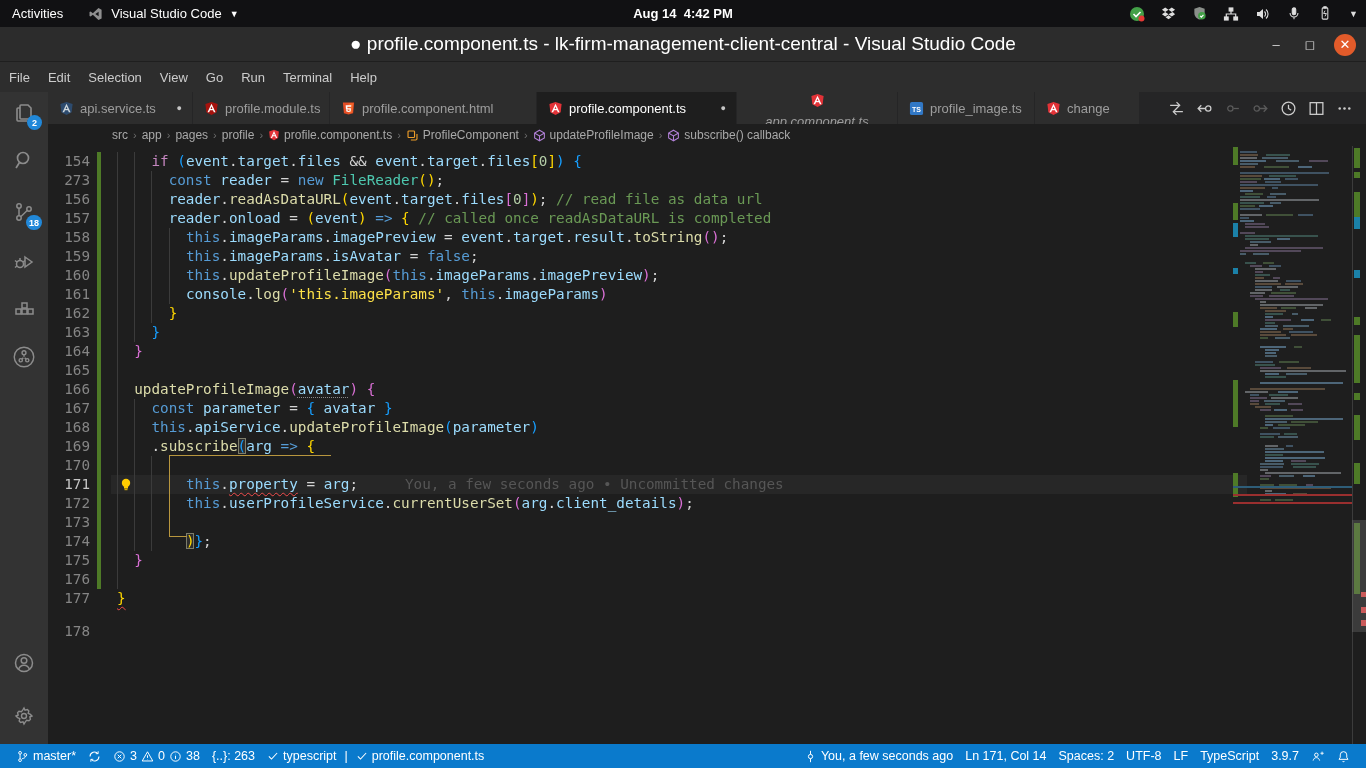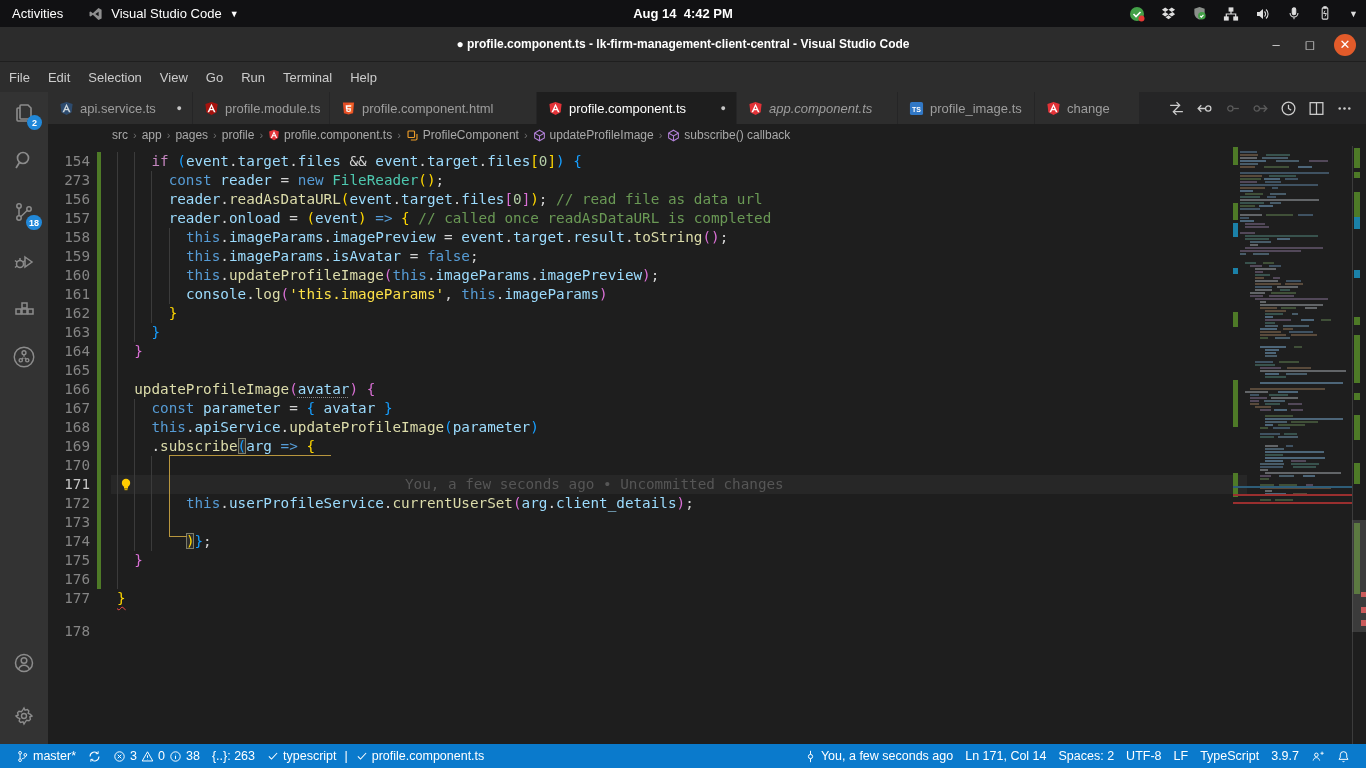--- a/index.html
+++ b/index.html
@@ -7,21 +7,21 @@
   .screen { position:relative; width:1366px; height:768px; }
   
   .gnome-bar { position:absolute; top:0; left:0; width:1366px; height:27px; background:#111113; color:#fff; display:flex; align-items:center; font-size:13px; }
   .gb-left { display:flex; align-items:center; gap:26px; padding-left:12px; }
   .gb-app { display:flex; align-items:center; gap:8px; }
   .gb-clock { position:absolute; left:0; right:0; text-align:center; font-weight:bold; font-size:13px; white-space:pre; }
   .gb-right { position:absolute; right:8px; top:0; height:27px; display:flex; align-items:center; gap:16px; }
   .gb-right svg { display:block; }
   
   .titlebar { position:absolute; top:27px; left:0; width:1366px; height:35px; background:#2c2c2c; border-bottom:1px solid #1f1f1f; display:flex; align-items:center; justify-content:center; }
-  .tb-title { color:#ffffff; font-size:12px; font-weight:bold; }
+  .tb-title { color:#ffffff; font-size:19px; font-weight:normal; }
   .tb-buttons { position:absolute; right:10px; top:0; height:35px; display:flex; align-items:center; gap:14px; }
   .tb-min, .tb-max { color:#d6d6d6; width:20px; height:20px; display:flex; align-items:center; justify-content:center; font-size:13px; }
   .tb-close { width:22px; height:22px; border-radius:50%; background:#e25b2a; color:#fff; display:flex; align-items:center; justify-content:center; font-size:13px; }
   
   .menubar { position:absolute; top:62px; left:0; width:1366px; height:30px; background:#2d2d2d; display:flex; align-items:center; padding-left:0; }
   .menu-item { color:#cccccc; font-size:13px; padding:4px 9px; }
   
   .activitybar { position:absolute; top:92px; left:0; width:48px; height:652px; background:#333333; }
   .ab-icon { position:absolute; left:0; width:48px; height:40px; display:flex; align-items:center; justify-content:center; color:#8c8c8c; }
   .ab-badge { position:absolute; right:6px; bottom:2px; background:#2188d9; color:#fff; border-radius:9px; font-size:9px; min-width:15px; height:15px; display:flex; align-items:center; justify-content:center; padding:0 3px; font-weight:bold; }
@@ -254,21 +254,21 @@
       <div class="tab active" style="width: 200px;">
         <span class="tab-icon">
           <svg width="15" height="15" viewBox="0 0 16 16">
             <path d="M8 1 1.5 3.3l1 8.6L8 15l5.5-3.1 1-8.6L8 1z" fill="#e23237"></path>
             <path d="M8 2.8 3.7 12h1.8l.9-2.2h3.2l.9 2.2h1.8L8 2.8zm1 5.6H7L8 5.9l1 2.5z" fill="#fff"></path>
           </svg>
         </span>
         <span class="tab-label">profile.component.ts</span>
         <span class="dirty">●</span>
       </div>
-      <div class="tab italic" style="width: 161px;">
+      <div class="tab italic" style="width: 161px; flex-direction: column;">
         <span class="tab-icon">
           <svg width="15" height="15" viewBox="0 0 16 16">
             <path d="M8 1 1.5 3.3l1 8.6L8 15l5.5-3.1 1-8.6L8 1z" fill="#e23237"></path>
             <path d="M8 2.8 3.7 12h1.8l.9-2.2h3.2l.9 2.2h1.8L8 2.8zm1 5.6H7L8 5.9l1 2.5z" fill="#fff"></path>
           </svg>
         </span>
         <span class="tab-label">app.component.ts</span>
       </div>
       <div class="tab" style="width: 137px;">
         <span class="tab-icon">
@@ -472,20 +472,21 @@
       <div class="guide" style="left: 69px; top: 310px; height: 19px;"></div>
       <div class="guide" style="left: 86.218px; top: 310px; height: 19px;"></div>
       <div class="guide" style="left: 103.436px; top: 310px; height: 19px;"></div>
       <div class="yguide" style="left: 120.654px; top: 310px; width: 1px; height: 19px;"></div>
       <div class="line-row" style="top: 310px; left: 69px;"></div>
       <div class="gutter-num code-font cur" style="top: 329px;">171</div>
       <div class="guide" style="left: 69px; top: 329px; height: 19px;"></div>
       <div class="guide" style="left: 86.218px; top: 329px; height: 19px;"></div>
       <div class="guide" style="left: 103.436px; top: 329px; height: 19px;"></div>
       <div class="yguide" style="left: 120.654px; top: 329px; width: 1px; height: 19px;"></div>
+      <div class="line-row" style="top: 329px; left: 69px;"><span class="tk-p">        </span><span class="tk-kb">this</span><span class="tk-p">.</span><span class="tk-v tk-err">property</span><span class="tk-p"> = </span><span class="tk-v">arg</span><span class="tk-p">;</span></div>
       <div class="gutter-num code-font" style="top: 348px;">172</div>
       <div class="guide" style="left: 69px; top: 348px; height: 19px;"></div>
       <div class="guide" style="left: 86.218px; top: 348px; height: 19px;"></div>
       <div class="guide" style="left: 103.436px; top: 348px; height: 19px;"></div>
       <div class="yguide" style="left: 120.654px; top: 348px; width: 1px; height: 19px;"></div>
       <div class="line-row" style="top: 348px; left: 69px;"><span class="tk-p">        </span><span class="tk-kb">this</span><span class="tk-p">.</span><span class="tk-v">userProfileService</span><span class="tk-p">.</span><span class="tk-f">currentUserSet</span><span class="tk-b2">(</span><span class="tk-v">arg</span><span class="tk-p">.</span><span class="tk-v">client_details</span><span class="tk-b2">)</span><span class="tk-p">;</span></div>
       <div class="gutter-num code-font" style="top: 367px;">173</div>
       <div class="guide" style="left: 69px; top: 367px; height: 19px;"></div>
       <div class="guide" style="left: 86.218px; top: 367px; height: 19px;"></div>
       <div class="guide" style="left: 103.436px; top: 367px; height: 19px;"></div>

